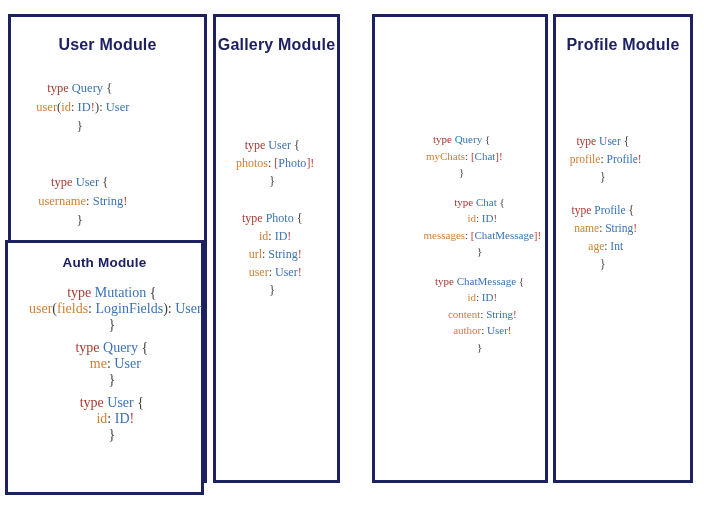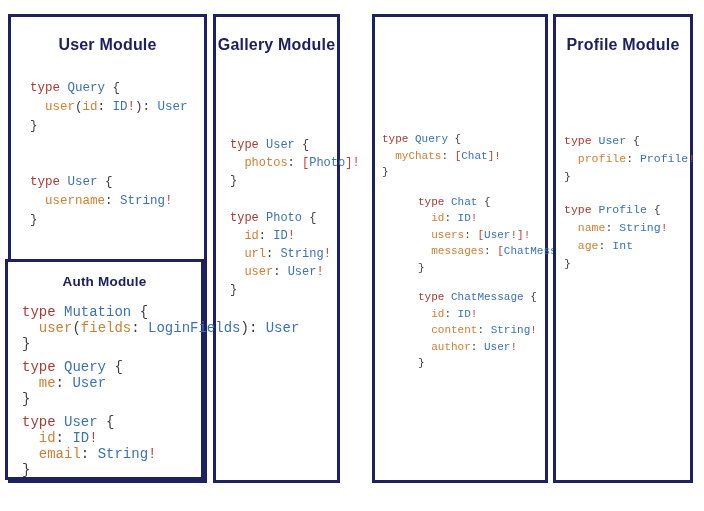--- a/index.html
+++ b/index.html
@@ -24,21 +24,22 @@
   .title {
     margin-top: 19px;
     text-align: center;
     font-weight: bold;
     font-size: 16px;
     letter-spacing: 0.2px;
     color: var(--navy, #1e2160);
   }
   .code {
     position: absolute;
-    font-family: Liberation Mono, monospace;
+    font-family: Liberation Serif, serif;
+    text-align: center;
   }
   .code-line { white-space: pre; }
   .tok-k { color: var(--keyword, #a83a32); }
   .tok-t { color: var(--typename, #3a72b4); }
   .tok-f { color: var(--field, #d07f33); }
   .tok-p { color: var(--punct, #3f3f3f); }
   .tok-b { color: var(--bang, #bb4036); }
 
   .panel-user .code    { left: 19px; top: 62px;  font-size: 12.5px; line-height: 19px; }
   .panel-user .code-block + .code-block { margin-top: 37px; }
@@ -47,22 +48,22 @@
   .panel-gallery .code-block + .code-block { margin-top: 19px; }
 
   .panel-chat .code    { left: 7px;  top: 114px; font-size: 11px;   line-height: 16.5px; }
   .panel-chat .code-block + .code-block { margin-top: 13px; margin-left: 36px; }
 
   .panel-profile .code { left: 8px;  top: 115px; font-size: 11.5px; line-height: 18px; }
   .panel-profile .code-block + .code-block { margin-top: 15px; }
 
   .auth-box {
     position: absolute;
-    left: 5px; top: 259px;
-    width: 199px; height: 221px;
+    left: 5px; top: 240px;
+    width: 199px; height: 255px;
     background: #ffffff;
     border: 3px solid var(--navy, #1e2160);
     box-sizing: border-box;
     z-index: 2;
   }
   .auth-box .title { margin-top: 12px; font-size: 13.5px; }
   .auth-box .code  { left: 14px; top: 42px; font-size: 14px; line-height: 16px; }
   .auth-box .code-block + .code-block { margin-top: 7px; }
 </style>
 </head>
@@ -105,21 +106,20 @@
 <div class="panel panel-chat">
   <div class="code">
       <div class="code-block">
         <div class="code-line"><span class="tok-k">type</span><span class="tok-t"> Query</span><span class="tok-p"> {</span></div>
         <div class="code-line"><span class="tok-f">  myChats</span><span class="tok-p">: </span><span class="tok-b">[</span><span class="tok-t">Chat</span><span class="tok-b">]!</span></div>
         <div class="code-line"><span class="tok-p">}</span></div>
       </div>
       <div class="code-block">
         <div class="code-line"><span class="tok-k">type</span><span class="tok-t"> Chat</span><span class="tok-p"> {</span></div>
         <div class="code-line"><span class="tok-f">  id</span><span class="tok-p">: </span><span class="tok-t">ID</span><span class="tok-b">!</span></div>
-        <div class="code-line"><span class="tok-f">  users</span><span class="tok-p">: </span><span class="tok-b">[</span><span class="tok-t">User</span><span class="tok-b">!]!</span></div>
         <div class="code-line"><span class="tok-f">  messages</span><span class="tok-p">: </span><span class="tok-b">[</span><span class="tok-t">ChatMessage</span><span class="tok-b">]!</span></div>
         <div class="code-line"><span class="tok-p">}</span></div>
       </div>
       <div class="code-block">
         <div class="code-line"><span class="tok-k">type</span><span class="tok-t"> ChatMessage</span><span class="tok-p"> {</span></div>
         <div class="code-line"><span class="tok-f">  id</span><span class="tok-p">: </span><span class="tok-t">ID</span><span class="tok-b">!</span></div>
         <div class="code-line"><span class="tok-f">  content</span><span class="tok-p">: </span><span class="tok-t">String</span><span class="tok-b">!</span></div>
         <div class="code-line"><span class="tok-f">  author</span><span class="tok-p">: </span><span class="tok-t">User</span><span class="tok-b">!</span></div>
         <div class="code-line"><span class="tok-p">}</span></div>
       </div>
@@ -152,17 +152,16 @@
         <div class="code-line"><span class="tok-p">}</span></div>
       </div>
       <div class="code-block">
         <div class="code-line"><span class="tok-k">type</span><span class="tok-t"> Query</span><span class="tok-p"> {</span></div>
         <div class="code-line"><span class="tok-f">  me</span><span class="tok-p">: </span><span class="tok-t">User</span></div>
         <div class="code-line"><span class="tok-p">}</span></div>
       </div>
       <div class="code-block">
         <div class="code-line"><span class="tok-k">type</span><span class="tok-t"> User</span><span class="tok-p"> {</span></div>
         <div class="code-line"><span class="tok-f">  id</span><span class="tok-p">: </span><span class="tok-t">ID</span><span class="tok-b">!</span></div>
-        <div class="code-line"><span class="tok-f">  email</span><span class="tok-p">: </span><span class="tok-t">String</span><span class="tok-b">!</span></div>
         <div class="code-line"><span class="tok-p">}</span></div>
       </div>
     </div>
 </div>
 
 </body></html>

